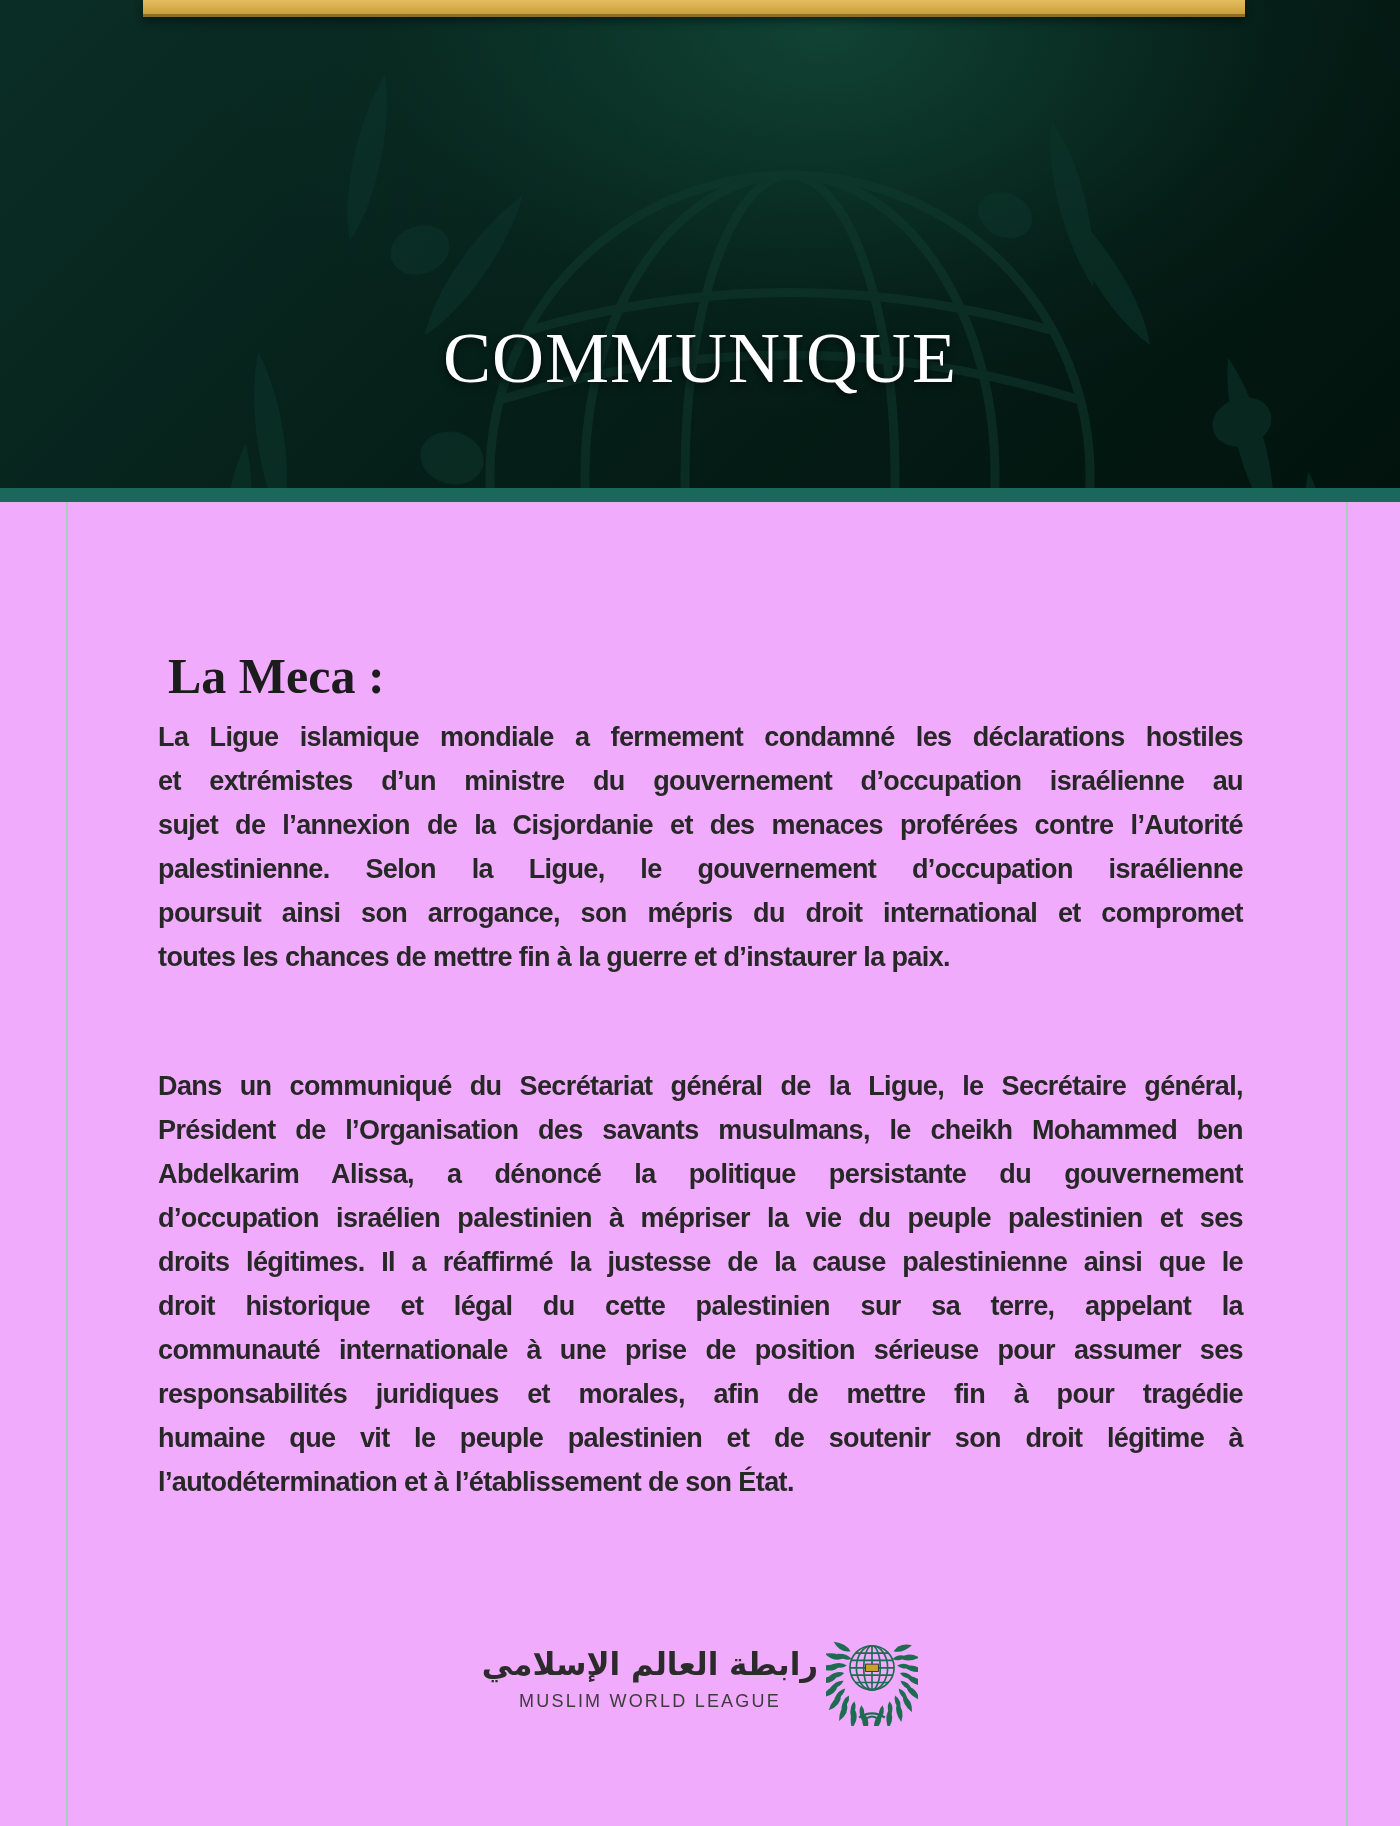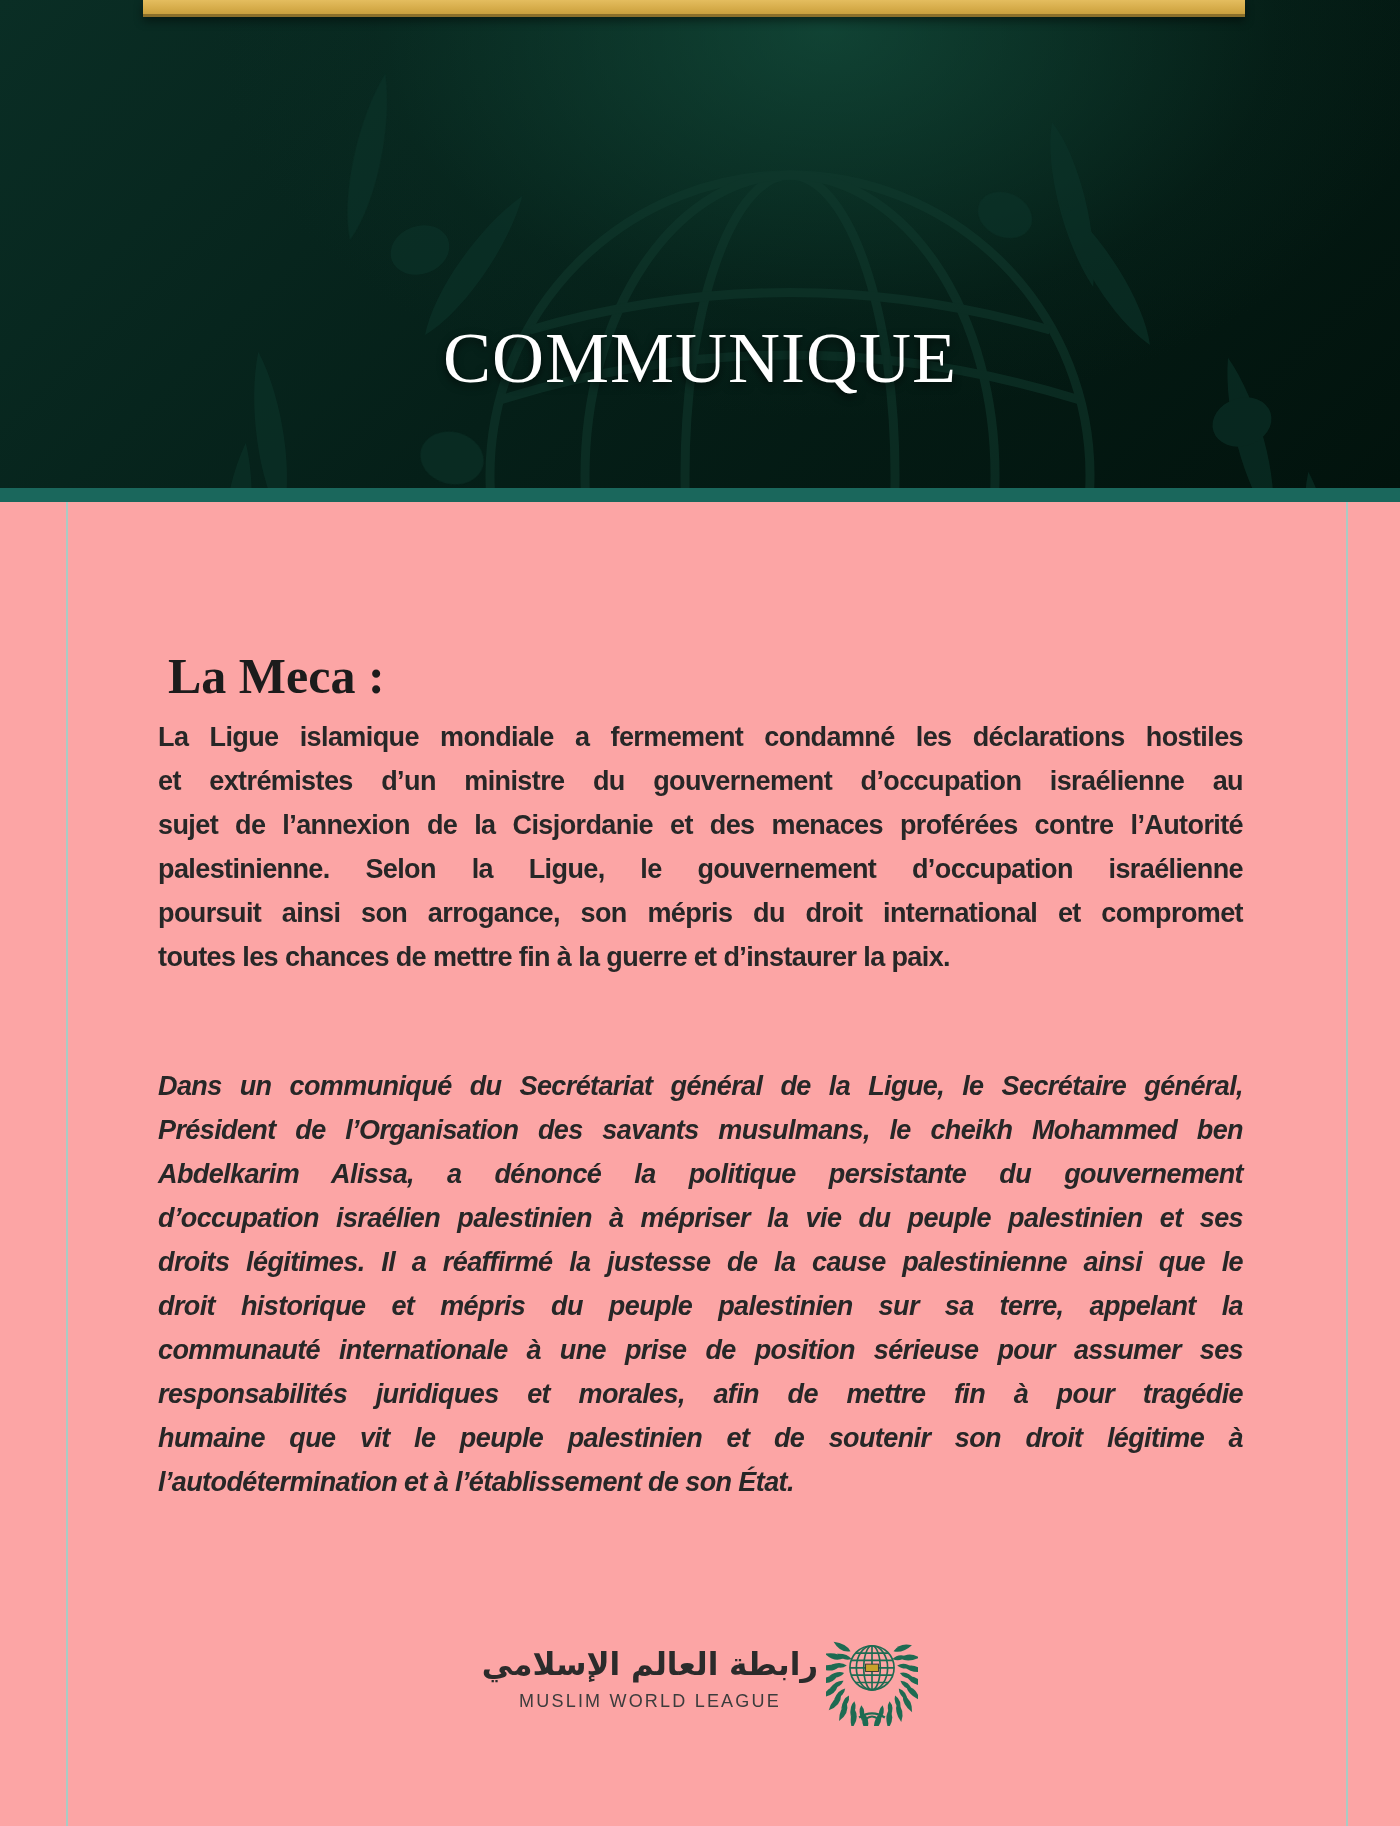--- a/index.html
+++ b/index.html
@@ -4,21 +4,21 @@
 <style>
   :root{
     --gold:#d7ad4b; --gold-edge:#8a6f2a; --band:#1a675c; --rule:#abcac4;
     --title:#ffffff; --heading:#1c1c1c; --body-text:#272727;
     --emblem-green:#1e6b52; --emblem-gold:#c8a22b;
     --header-bg:#06231b; --header-leaf:#0d342a; --header-glow:#16523f;
   }
   *{margin:0;padding:0;box-sizing:border-box;}
   html,body{background:#ffffff;}
   .page{
-    position:relative;width:1400px;height:1826px;background:#fca5a5;
+    position:relative;width:1400px;height:1826px;background:#f0abfc;
     overflow:hidden;font-family:"Liberation Sans","DejaVu Sans",sans-serif;
   }
   
   .hero{
     position:absolute;left:0;top:0;width:1400px;height:488px;overflow:hidden;
     background:
       radial-gradient(820px 520px at 59% 6%, rgba(24,90,70,.60), rgba(12,52,40,.18) 55%, rgba(0,0,0,0) 75%),
       linear-gradient(135deg,#0a2e25 0%, #051f18 48%, #02130d 100%);
   }
   .deco{position:absolute;left:0;top:0;width:1400px;height:502px;}
@@ -41,21 +41,21 @@
   .vrule-right{left:1346px;}
   
   .dateline{
     position:absolute;left:168px;top:651px;
     font-family:"Liberation Serif","DejaVu Serif",serif;font-weight:bold;
     font-size:50px;line-height:1;color:var(--heading);
   }
   .para{position:absolute;left:158px;width:1085px;color:var(--body-text);
     font-size:27px;font-weight:bold;letter-spacing:-0.6px;line-height:44px;}
   .para1{top:715px;}
-  .para2{top:1064px;font-style:italic;}
+  .para2{top:1064px;}
   .jl{text-align:justify;text-align-last:justify;}
   .jl-end{text-align-last:left;}
   
   .logo{position:absolute;left:0;right:0;top:1628px;display:flex;justify-content:center;align-items:center;gap:8px;}
   .logo-text{text-align:center;}
   .arabic{
     font-family:"DejaVu Sans",sans-serif;direction:rtl;white-space:nowrap;
     font-size:31px;font-weight:bold;line-height:1.45;color:#2b2b2b;
   }
   .latin{
@@ -116,21 +116,21 @@
         <div class="jl">palestinienne. Selon la Ligue, le gouvernement d’occupation israélienne</div>
         <div class="jl">poursuit ainsi son arrogance, son mépris du droit international et compromet</div>
         <div class="jl jl-end">toutes les chances de mettre fin à la guerre et d’instaurer la paix.</div>
       </div>
     <div class="para para2">
         <div class="jl">Dans un communiqué du Secrétariat général de la Ligue, le Secrétaire général,</div>
         <div class="jl">Président de l’Organisation des savants musulmans, le cheikh Mohammed ben</div>
         <div class="jl">Abdelkarim Alissa, a dénoncé la politique persistante du gouvernement</div>
         <div class="jl">d’occupation israélien palestinien à mépriser la vie du peuple palestinien et ses</div>
         <div class="jl">droits légitimes. Il a réaffirmé la justesse de la cause palestinienne ainsi que le</div>
-        <div class="jl">droit historique et mépris du peuple palestinien sur sa terre, appelant la</div>
+        <div class="jl">droit historique et légal du cette palestinien sur sa terre, appelant la</div>
         <div class="jl">communauté internationale à une prise de position sérieuse pour assumer ses</div>
         <div class="jl">responsabilités juridiques et morales, afin de mettre fin à pour tragédie</div>
         <div class="jl">humaine que vit le peuple palestinien et de soutenir son droit légitime à</div>
         <div class="jl jl-end">l’autodétermination et à l’établissement de son État.</div>
       </div>
   </main>
 
   <footer class="logo">
     <div class="logo-text">
       <div class="arabic" dir="rtl" lang="ar">رابطة العالم الإسلامي</div>

